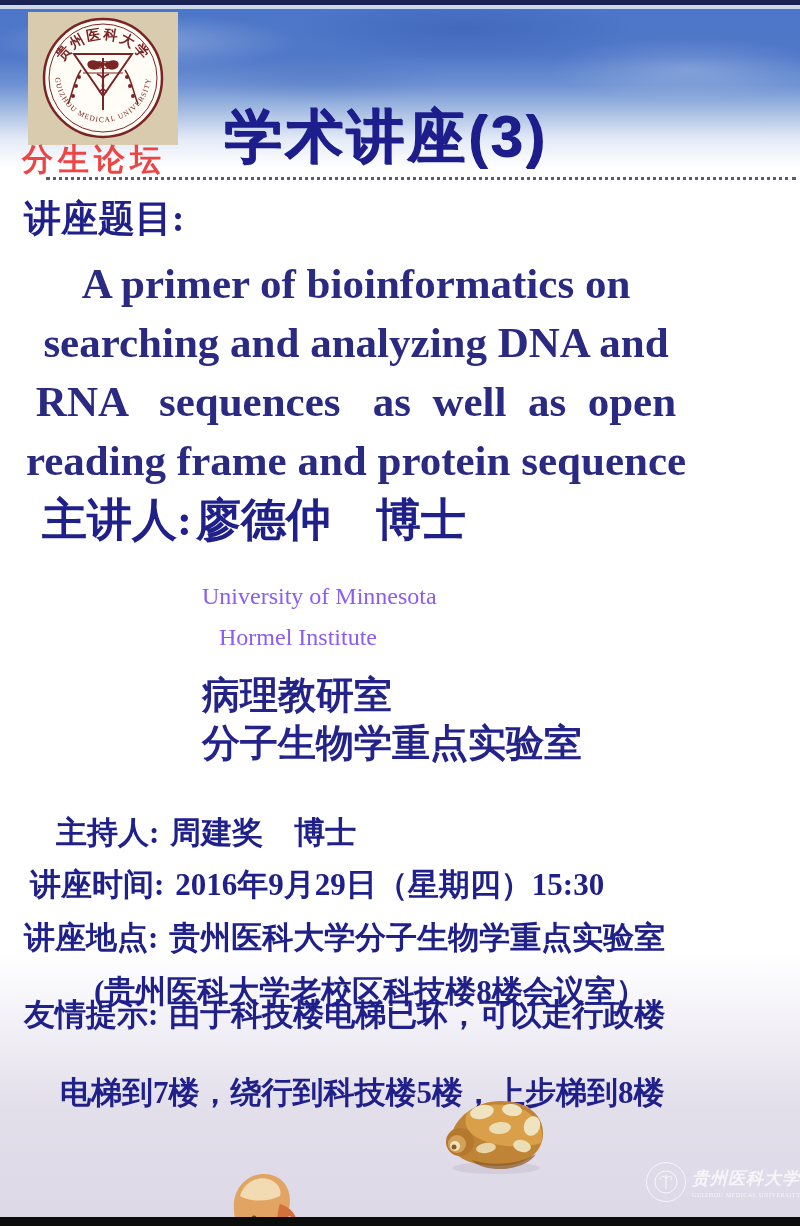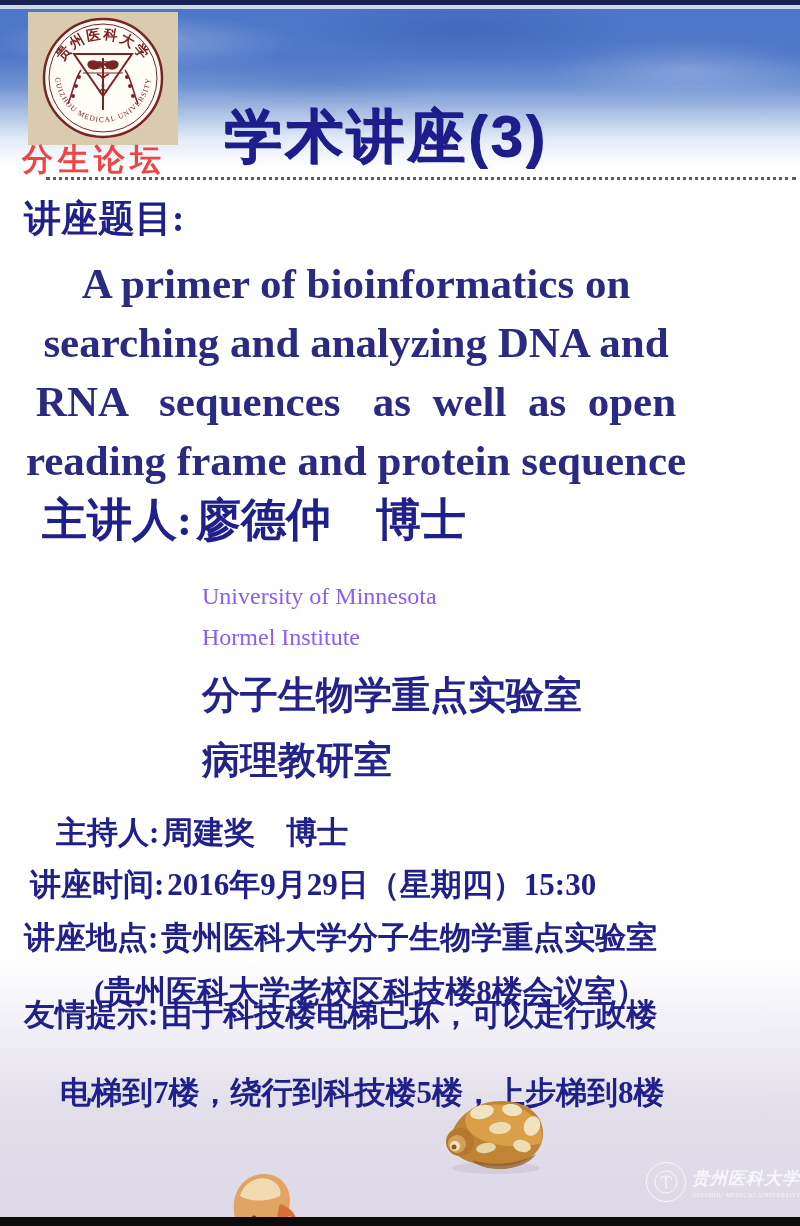--- a/index.html
+++ b/index.html
@@ -34,25 +34,25 @@
   
   .navy{color:#20208a;}
   .topic-label{position:absolute;left:24px;top:194px;font-size:37px;font-weight:bold;}
   .eng-title{position:absolute;left:0;top:254px;width:712px;text-align:center;
     font-size:43px;font-weight:bold;color:#2a2a82;line-height:59px;}
   .eng-line{white-space:pre;}
   .speaker{position:absolute;left:42px;top:490px;font-size:45px;font-weight:bold;}
   .speaker .lbl{margin-right:4px;}
   .affil{position:absolute;left:202px;top:576px;}
   .affil-en{font-size:24px;color:#8b5cf6;line-height:41px;}
-  .affil-en.gap{margin-bottom:13px;}
+  .affil-en.gap{margin-bottom:13px;margin-left:17px;}
   .affil-zh{font-size:38px;font-weight:bold;color:#23238a;line-height:48px;}
   .affil-zh.gap{margin-bottom:17px;}
   .info{position:absolute;font-size:31px;font-weight:bold;z-index:2;}
-  .info .lbl{margin-right:3px;}
+  .info .lbl{margin-right:11px;}
   .host-line{left:56px;top:812px;}
   .time-line{left:30px;top:864px;}
   .loc-line1{left:24px;top:917px;}
   .loc-line2{left:94px;top:971px;}
   .rem-line1{left:24px;top:994px;}
   .rem-line2{left:60px;top:1072px;}
   
   .beach{position:absolute;left:0;top:952px;width:800px;height:274px;z-index:1;
     background:linear-gradient(180deg,rgba(228,224,237,0) 0%,rgba(228,224,237,.5) 28%,#e2deea 58%,#dcd8e6 100%);}
   .shell-spiral{position:absolute;left:438px;top:1096px;z-index:2;}
@@ -128,22 +128,22 @@
     <div class="eng-line">reading frame and protein sequence</div>
   </div>
 
   <div class="speaker navy">
     <span class="lbl">主讲人:</span><span>廖德仲　博士</span>
   </div>
 
   <div class="affil">
     <div class="affil-en">University of Minnesota</div>
     <div class="affil-en gap">Hormel Institute</div>
+    <div class="affil-zh">病理教研室</div>
     <div class="affil-zh gap">分子生物学重点实验室</div>
-    <div class="affil-zh">病理教研室</div>
   </div>
 
   <div class="info host-line navy">
     <span class="lbl">主持人:</span><span>周建奖　博士</span>
   </div>
 
   <div class="info time-line navy">
     <span class="lbl">讲座时间:</span><span>2016年9月29日（星期四）15:30</span>
   </div>
 

